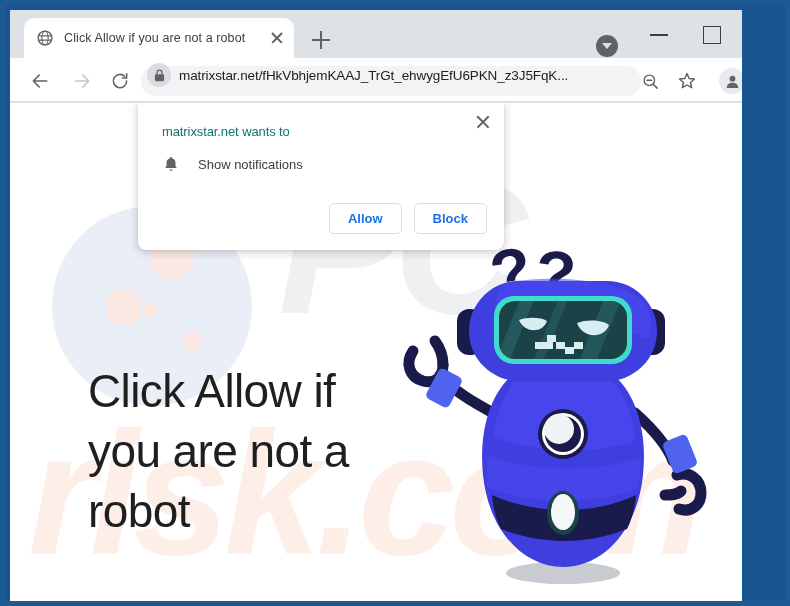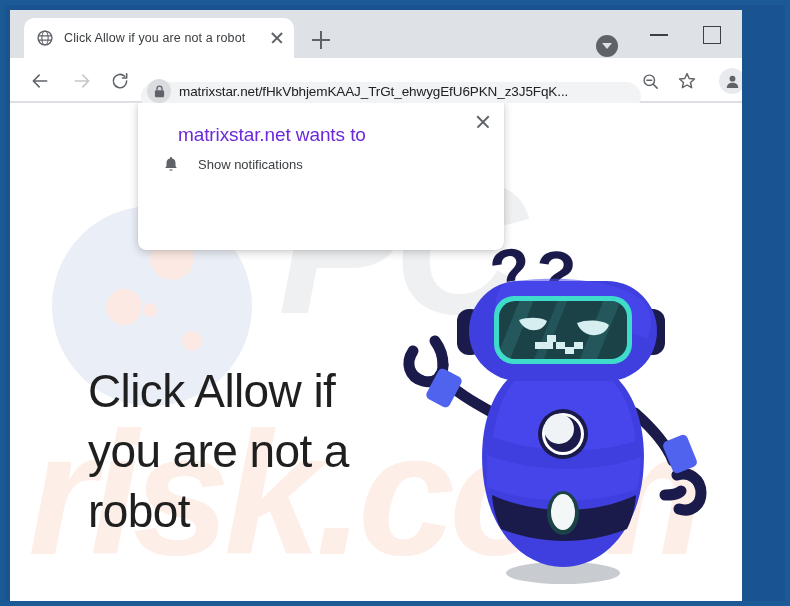--- a/index.html
+++ b/index.html
@@ -169,21 +169,21 @@
     display: flex;
     align-items: center;
     justify-content: center;
   }
   .nav-back    { left: 16px; }
   .nav-forward { left: 58px; }
   .nav-reload  { left: 96px; }
 
   .omnibox {
     position: absolute;
-    left: 131px; top: 24px;
+    left: 131px; top: 8px;
     width: 500px; height: 30px;
     background: #f1f3f4;
     border-radius: 15px;
     display: flex;
     align-items: center;
     padding: 0 14px 12px 6px;
     cursor: text;
   }
 
   .lock-badge {
@@ -348,23 +348,23 @@
     position: absolute;
     left: 3px; top: 10px;
     width: 16px; height: 1.7px;
     background: #5f6368;
   }
   .perm-close::before { transform: rotate(45deg); }
   .perm-close::after  { transform: rotate(-45deg); }
 
   .perm-title {
     position: absolute;
-    left: 40px; top: 22px;
-    font-size: 19px;
-    color: #6d28d9;
+    left: 24px; top: 22px;
+    font-size: 13px;
+    color: #0f766e;
     letter-spacing: -0.1px;
   }
 
   .perm-row {
     position: absolute;
     left: 24px; top: 53px;
     display: flex;
     align-items: center;
   }
   .perm-bell { width: 18px; height: 18px; margin-right: 18px; flex: 0 0 18px; }
@@ -636,20 +636,24 @@
         <div class="perm-title">matrixstar.net wants to</div>
 
         <div class="perm-row">
           <svg class="perm-bell" viewBox="0 0 24 24">
             <path d="M12 2.6a1.5 1.5 0 0 1 1.5 1.5v.6a6 6 0 0 1 4.5 5.8v4.2l1.7 2.6H4.3L6 14.7v-4.2a6 6 0 0 1 4.5-5.8v-.6A1.5 1.5 0 0 1 12 2.6z" fill="#5f6368"></path>
             <path d="M9.6 19.2a2.5 2.5 0 0 0 4.8 0z" fill="#5f6368"></path>
           </svg>
           <span class="perm-row-label">Show notifications</span>
         </div>
 
+        <div class="perm-actions">
+          <button class="perm-btn">Allow</button>
+          <button class="perm-btn">Block</button>
+        </div>
       </div>
 
     </div>
 
     <div class="scrollbar">
       <div class="sb-arrow sb-up"></div>
       <div class="sb-thumb"></div>
       <div class="sb-arrow sb-down"></div>
     </div>
 

